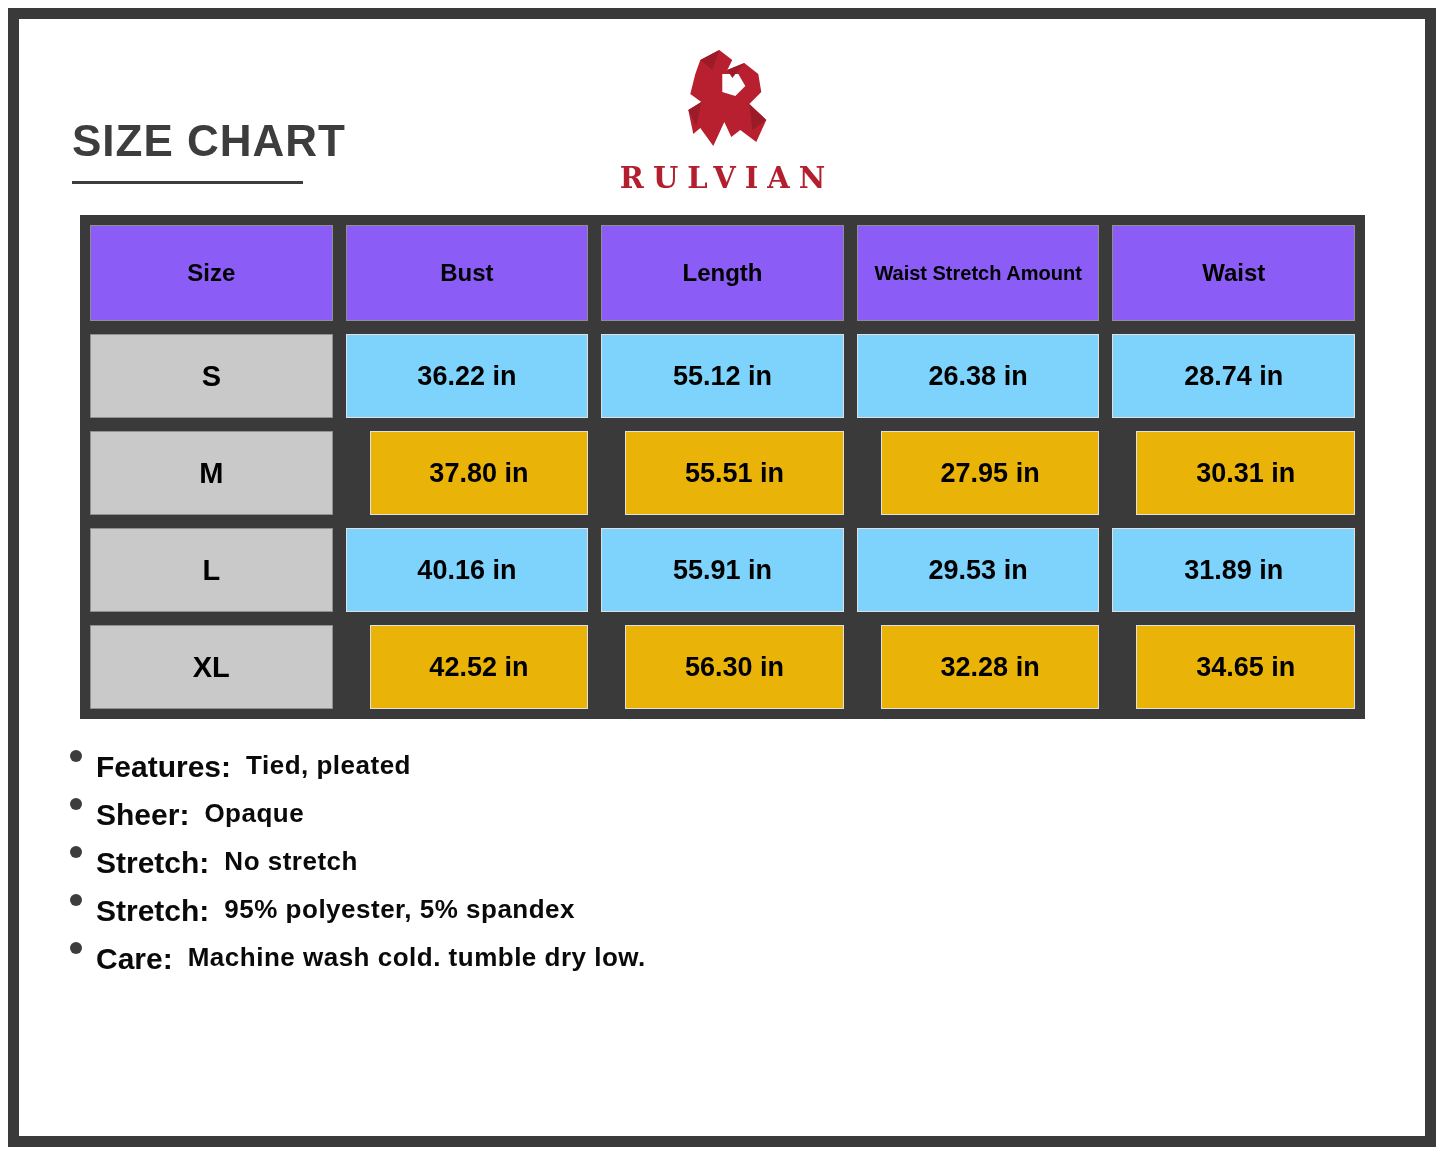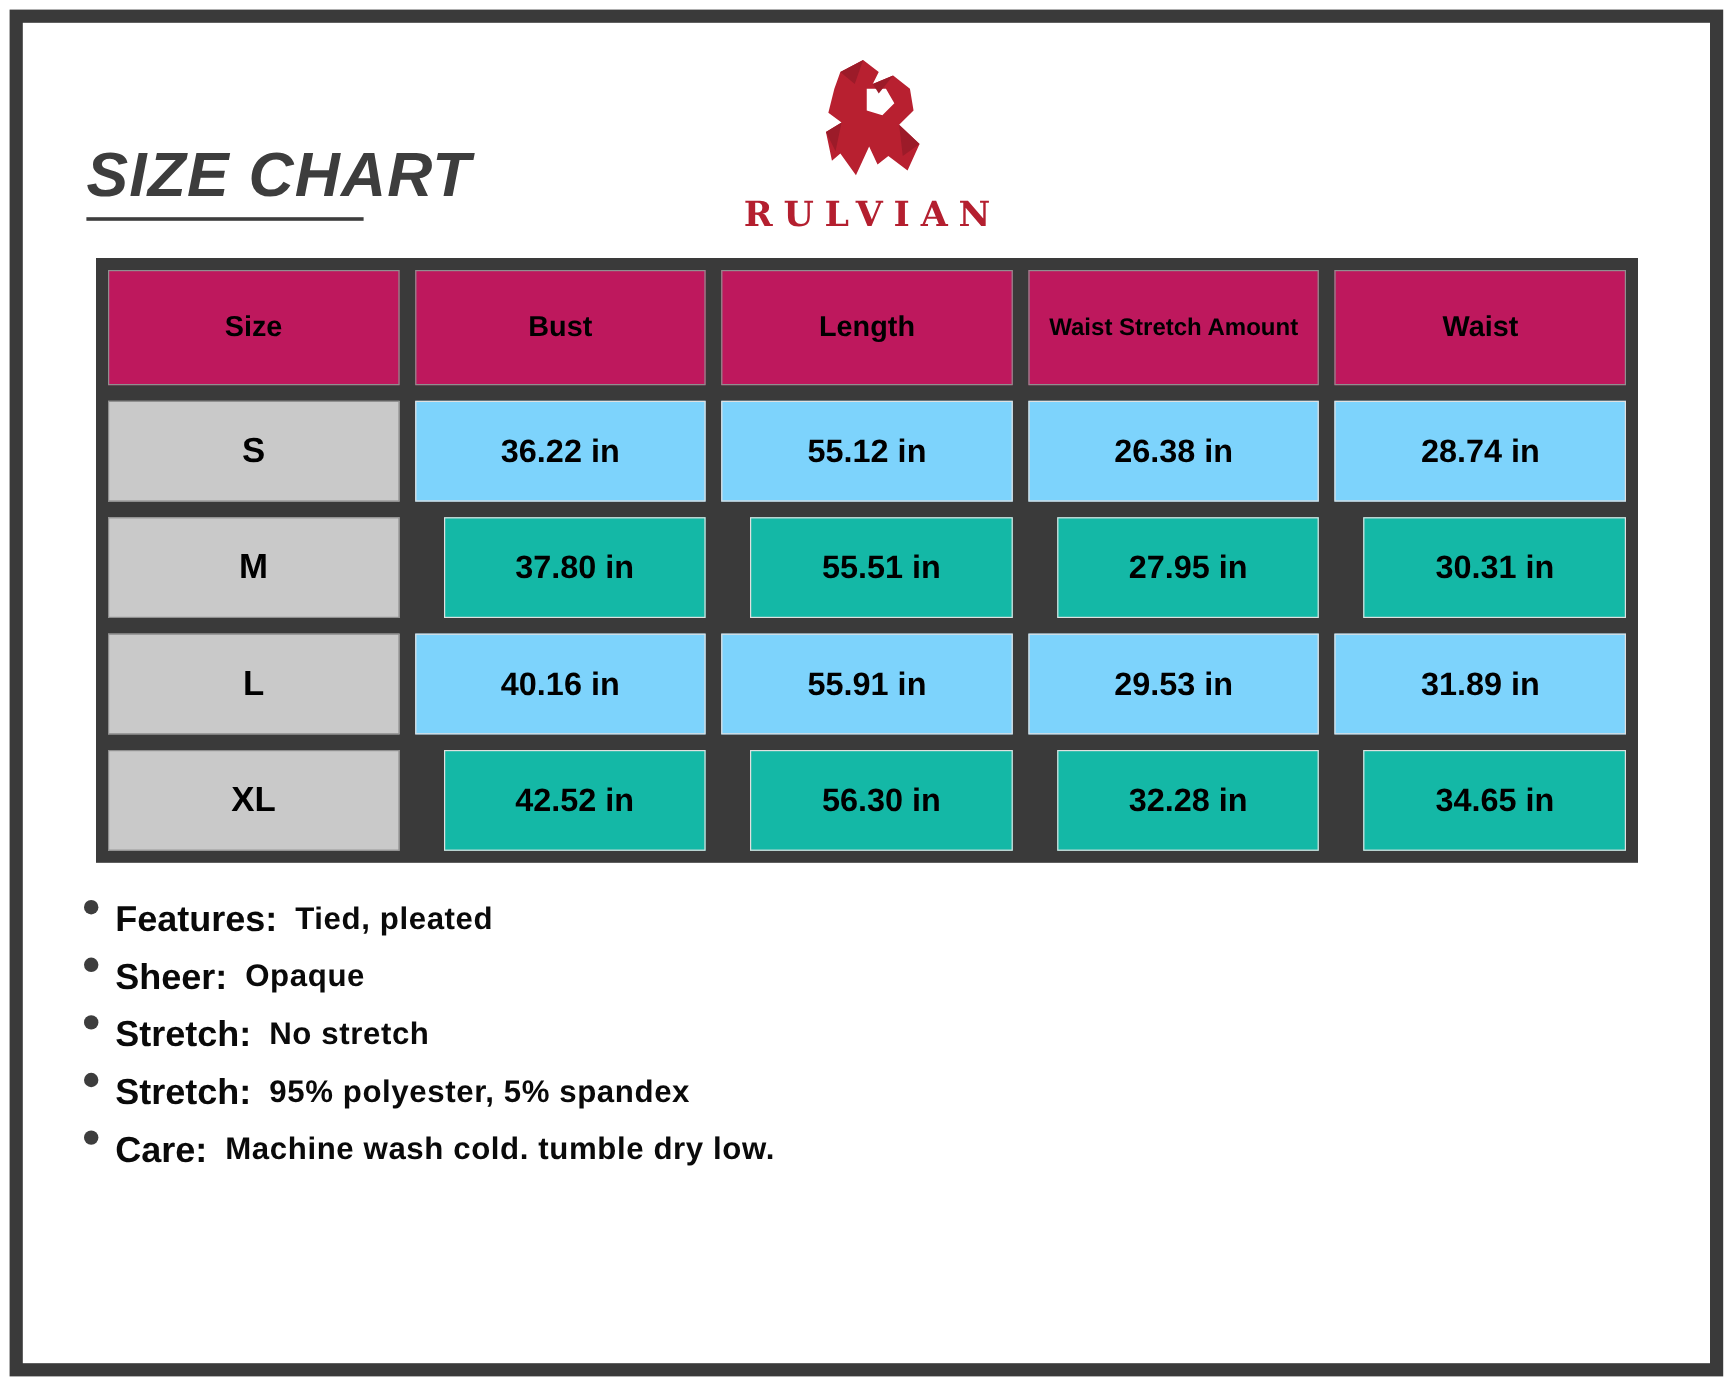--- a/index.html
+++ b/index.html
@@ -11,22 +11,22 @@
     font-family:"Liberation Sans", sans-serif;
     overflow:hidden;
   }
   .outer-frame {
     position:absolute; left:8px; top:8px; right:9px; bottom:9px;
     border:11px solid #3a3a3a;
   }
   
   .page-title {
     position:absolute; left:72px; top:116px;
-    font-size:52px; font-weight:bold; color:#3d3d3d;
-    letter-spacing:1px; white-space:nowrap;font-style:italic;
+    font-size:44px; font-weight:bold; color:#3d3d3d;
+    letter-spacing:1px; white-space:nowrap;
   }
   .title-underline {
     position:absolute; left:72px; top:181px;
     width:231px; height:3px; background:#3d3d3d;
   }
   
   .logo {
     position:absolute; left:50%; top:48px; transform:translateX(-50%);
     text-align:center;
   }
@@ -44,33 +44,33 @@
     display:grid;
     grid-template-columns:repeat(5, 1fr);
     grid-template-rows:96px 84px 84px 84px 84px;
     gap:13px;
   }
   .cell {
     display:flex; align-items:center; justify-content:center;
     text-align:center; color:#000;
   }
   .cell.head {
-    background:#be185d; font-weight:bold; font-size:24px;
+    background:#8b5cf6; font-weight:bold; font-size:24px;
     border:1px solid #8f8f8f;
   }
   .cell.head.small { font-size:20px; }
   .cell.size {
     background:#c9c9c9; font-weight:bold; font-size:29px;
     border:1px solid #8f8f8f;
   }
   .cell.val {
     background:#7dd3fc; font-weight:bold; font-size:27px;
     border:1px solid #e0e0e0;
   }
-  .cell.val.alt { background:#14b8a6;margin-left:24px; }
+  .cell.val.alt { background:#eab308;margin-left:24px; }
   
   .details { position:absolute; left:70px; top:750px; }
   .detail-item { display:flex; margin-bottom:14px; height:34px; }
   .bullet-dot {
     width:12px; height:12px; border-radius:50%;
     background:#3d3d3d; margin-right:14px; flex:0 0 auto;
   }
   .detail-label {
     font-weight:bold; font-size:30px; color:#0a0a0a;
     margin-right:15px; white-space:nowrap;

